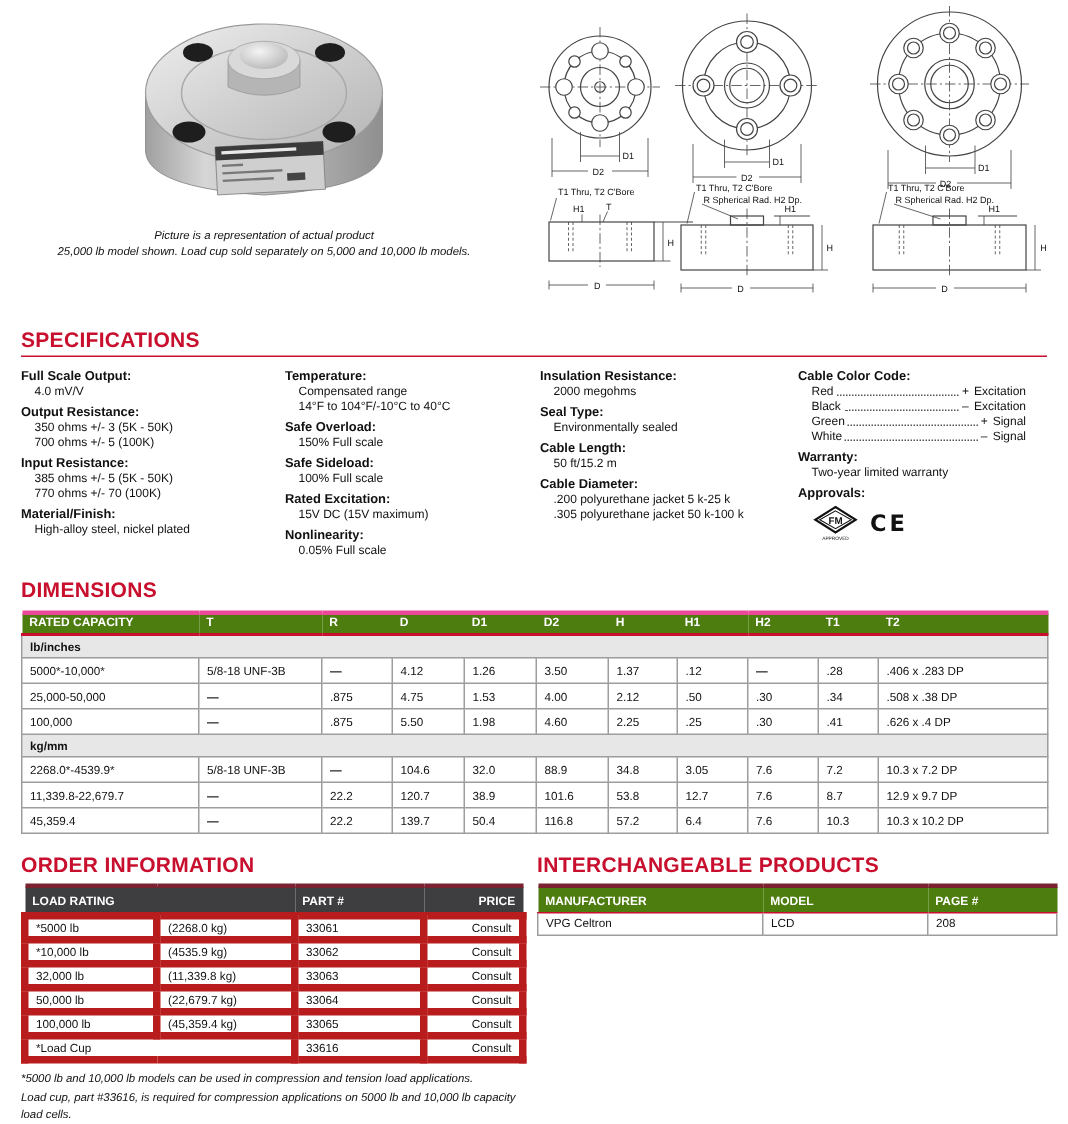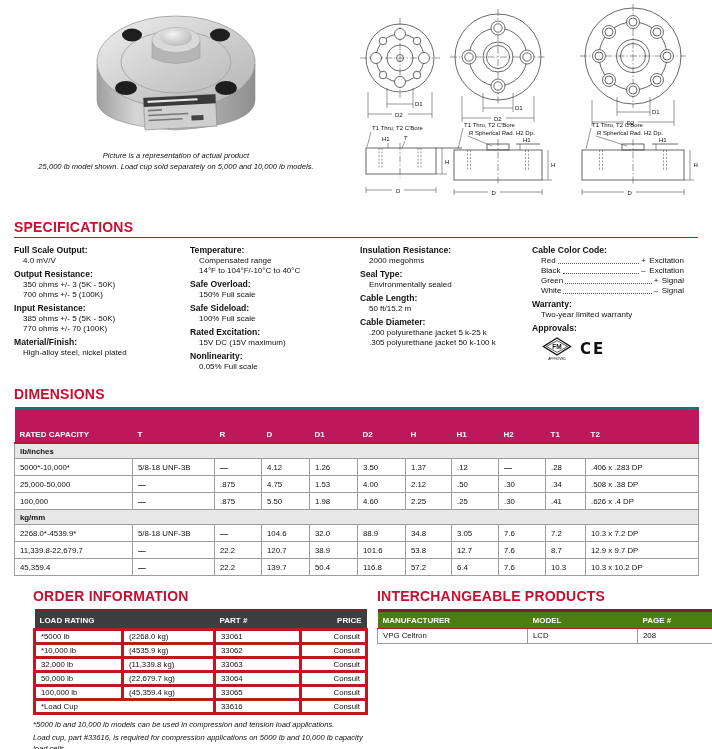--- a/index.html
+++ b/index.html
@@ -23,34 +23,34 @@
   .spec-line { font-size:8px; line-height:10px; padding-left:9px; }
   .cc-row { display:flex; align-items:flex-end; width:152px; font-size:8px; line-height:10px; padding-left:9px; }
   .cc-dots { flex:1; border-bottom:1px dotted #555; margin:0 2px 2px 2px; min-width:14px; }
   .cc-sign { width:8px; }
   .logos { display:flex; align-items:center; gap:8px; padding:3px 0 0 10px; }
   .ce { font-family:"DejaVu Sans", sans-serif; font-weight:bold; font-size:15px; letter-spacing:2px; line-height:22px; }
 
   
   table { border-collapse:collapse; table-layout:fixed; }
   .dtable { width:684px; margin:4px 14px 0; font-size:7.8px; }
-  .dtable thead th { background:#be185d; color:#fff; font-size:8px; text-align:left;
-                     padding:20px 5px 3px; border-top:3px solid #0f766e; border-bottom:2px solid #C8102E; }
+  .dtable thead th { background:#4d7c0f; color:#fff; font-size:8px; text-align:left;
+                     padding:0 5px 3px; border-top:3px solid #ec4899; border-bottom:2px solid #C8102E; }
   .dtable td { border:1px solid #9d9d9d; padding:3.5px 5px; background:#fff; }
   .dtable .band td { background:#E7E7E7; font-weight:bold; padding:2.5px 5px; }
   .dash { font-weight:bold; }
 
-  .bottom { display:flex; padding:0 14px; margin-top:12px; gap:12px;margin-left:19px; }
+  .bottom { display:flex; padding:0 14px; margin-top:12px; gap:12px; }
   .bcol-left { width:332px; }
   .bcol-right { width:346px; }
   .bcol-left .sec-title, .bcol-right .sec-title { margin-bottom:5px; }
   .otable { width:332px; font-size:7.8px; }
   .otable thead th { background:#3E3D40; color:#fff; font-size:8px; text-align:left;
                      padding:3.5px 5px 3px; border-top:3px solid #7B2230; border-bottom:1.5px solid #C8102E; }
-  .otable td { border:3px solid #b91c1c; padding:1px 5px; }
+  .otable td { border:5px solid #b91c1c; padding:1px 5px; }
   .otable th.pr, .otable td.pr { text-align:right; }
   .itable { width:346px; font-size:7.8px; }
   .itable thead th { background:#4d7c0f; color:#fff; font-size:8px; text-align:left;
                      padding:3.5px 5px 3px; border-top:3px solid #7B2230; border-bottom:1.5px solid #C8102E; }
   .itable td { border:1px solid #9d9d9d; padding:2.8px 5px; }
 
   .footnotes { margin-top:5px; font-size:7.6px; font-style:italic; line-height:10.5px; width:336px; }
   .footnotes p + p { margin-top:3px; }
 
   svg text { font-family:"Liberation Sans", sans-serif; }

